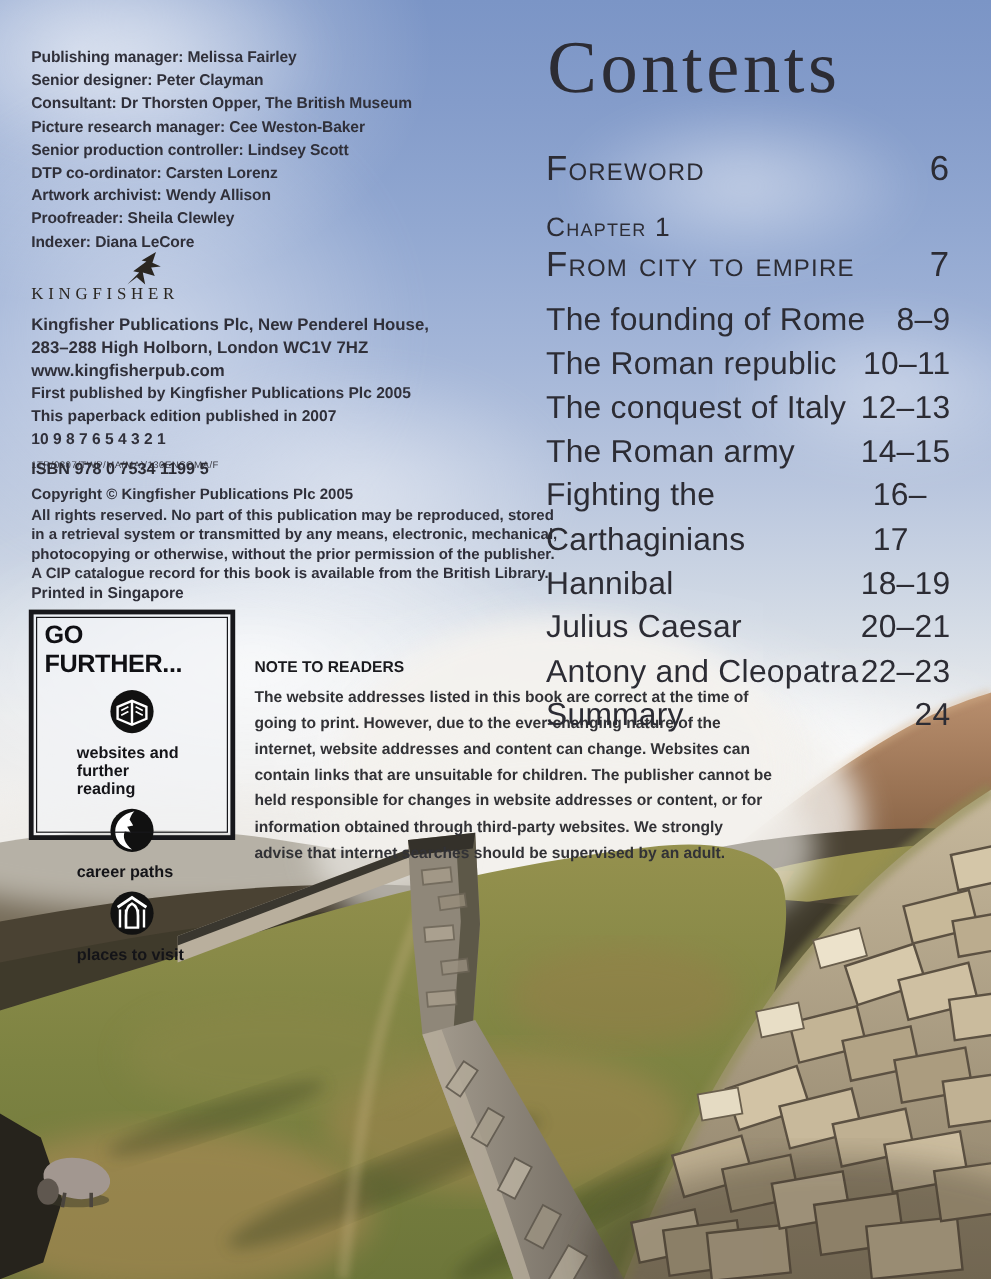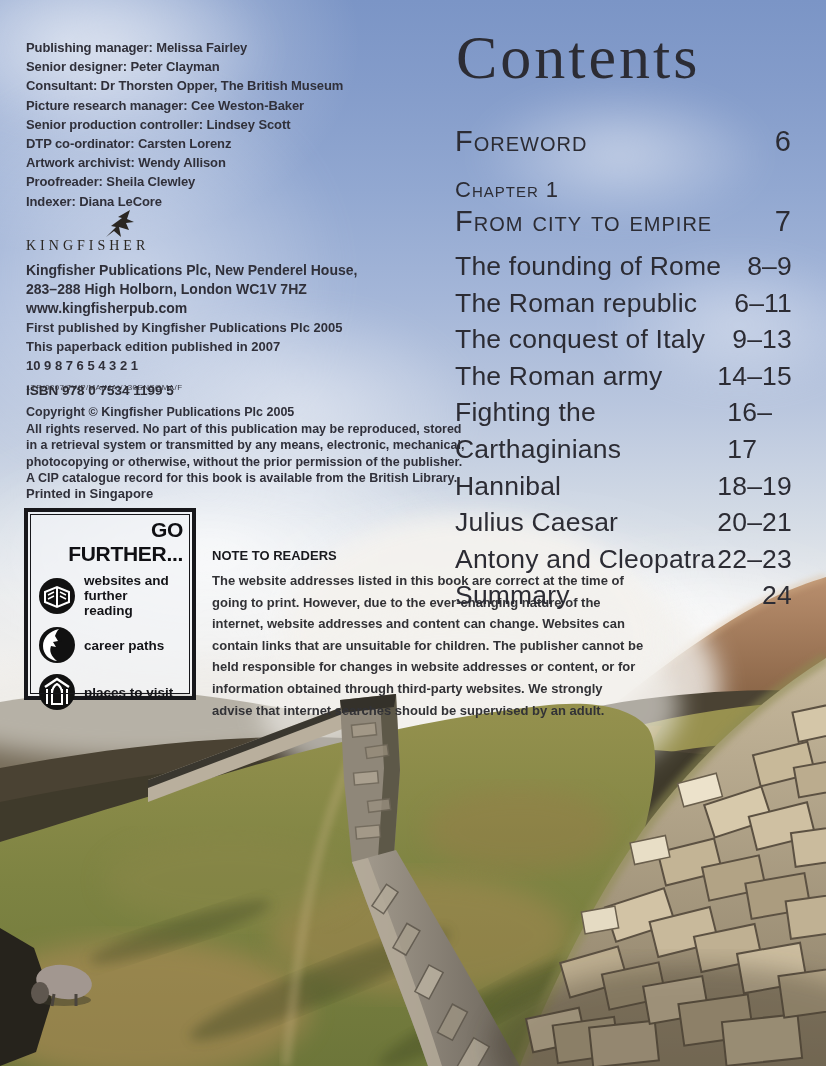--- a/index.html
+++ b/index.html
@@ -33,23 +33,23 @@
   .edition{left:26px;top:318px;color:#30303a;font-size:13px;font-weight:700;line-height:19px;}
   .edition .code{font-size:8px;font-weight:400;letter-spacing:.4px;color:#3a3a42;margin-top:3px;}
   .isbn{left:26px;top:383px;color:#2c2c34;font-size:13.5px;font-weight:700;}
   .copyright{left:26px;top:404px;color:#30303a;font-size:12.5px;font-weight:700;line-height:16.2px;}
   .copyright .first{margin-bottom:1px;}
   .printed{left:26px;top:486px;color:#30303a;font-size:13px;font-weight:700;}
   
   .go-further{left:24px;top:508px;width:146px;height:172px;border:4px solid #17171b;
     background:rgba(241,243,246,.68);padding:6px 9px;}
   .go-further::before{content:"";position:absolute;inset:2px;border:1px solid #17171b;pointer-events:none;}
-  .gf-title{font-size:21px;font-weight:800;letter-spacing:-.3px;color:#101014;text-align:right;}
+  .gf-title{font-size:21px;font-weight:800;letter-spacing:-.3px;color:#101014;}
   .gf-subtitle{font-size:12px;font-weight:800;color:#101014;margin-top:4px;letter-spacing:-.2px;}
-  .gf-item{display:flex;align-items:center;gap:7px;margin-top:7px;}
+  .gf-item{display:flex;align-items:center;gap:7px;margin-top:7px;flex-direction:column;}
   .gf-item .lbl{font-size:13.5px;font-weight:700;line-height:1.12;color:#141418;width:92px;}
   
   .note{left:212px;top:548px;width:432px;color:#323236;}
   .note-title{font-size:13px;font-weight:800;color:#1a1a1e;margin-bottom:7px;}
   .note-body{font-size:13px;font-weight:600;line-height:21.6px;}
   
   .contents-title{left:456px;top:22px;font-family:"Liberation Serif",serif;font-size:62px;letter-spacing:3px;color:#2c2c34;}
   .toc{left:455px;top:124px;width:337px;color:#2c2c34;}
   .toc-row{display:flex;justify-content:space-between;align-items:baseline;}
   .sc-lg{font-variant:small-caps;font-size:29px;letter-spacing:1px;line-height:34px;}
@@ -301,25 +301,25 @@
     <div class="toc-row sc-lg r-fromcity">
       <span>From city to empire</span>
       <span>7</span>
     </div>
     <div class="toc-row entry">
       <span>The founding of Rome</span>
       <span>8–9</span>
     </div>
     <div class="toc-row entry">
       <span>The Roman republic</span>
-      <span>6–11</span>
+      <span>10–11</span>
     </div>
     <div class="toc-row entry">
       <span>The conquest of Italy</span>
-      <span>9–13</span>
+      <span>12–13</span>
     </div>
     <div class="toc-row entry">
       <span>The Roman army</span>
       <span>14–15</span>
     </div>
     <div class="toc-row entry">
       <span>Fighting the Carthaginians</span>
       <span>16–17</span>
     </div>
     <div class="toc-row entry">

